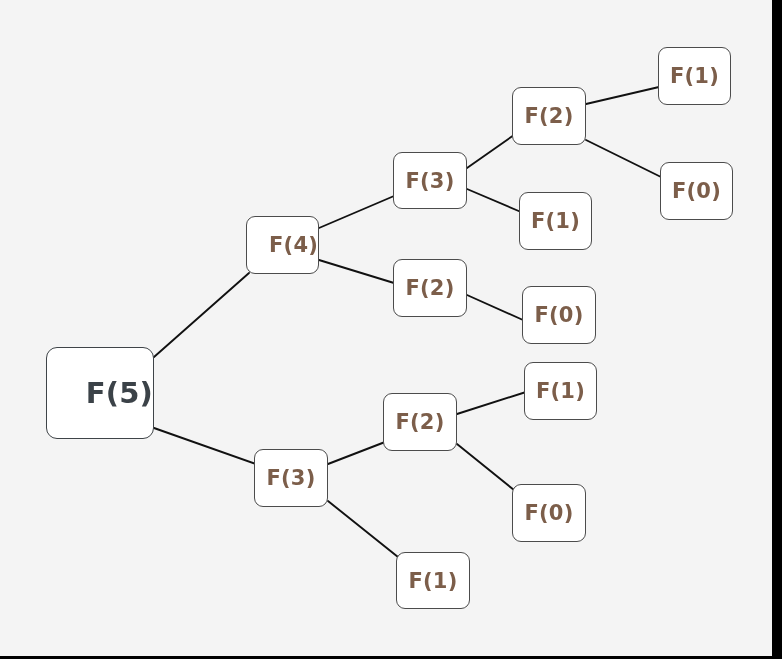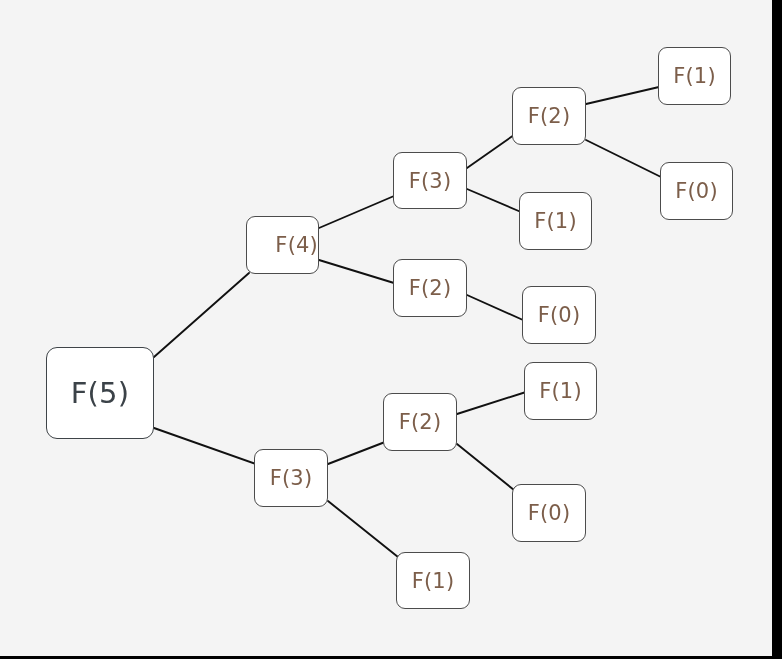--- a/index.html
+++ b/index.html
@@ -39,29 +39,30 @@
     position: absolute;
     box-sizing: border-box;
     background: #ffffff;
     border: 1px solid #4c4c4c;
     border-radius: 9px;
     display: flex;
     align-items: center;
     justify-content: center;
     color: #7c5e4a;
     font-size: 21px;
-    font-weight: 400;
+    font-weight: 700;
     letter-spacing: 0.2px;
     white-space: nowrap;
   }
   .node.root {
     color: #3b4248;
     font-size: 29px;
     border-color: #3f4448;
     border-radius: 11px;
+    justify-content: flex-end;
   }
 </style>
 </head>
 <body>
 
 <div id="canvas">
   <div id="board">
     <svg id="edges" viewBox="0 0 772 656" width="772" height="656" xmlns="http://www.w3.org/2000/svg">
         <line x1="154" y1="357" x2="249" y2="273" stroke="#111111" stroke-width="1.9" stroke-linecap="round"></line>
         <line x1="154" y1="428" x2="256" y2="464" stroke="#111111" stroke-width="1.9" stroke-linecap="round"></line>

